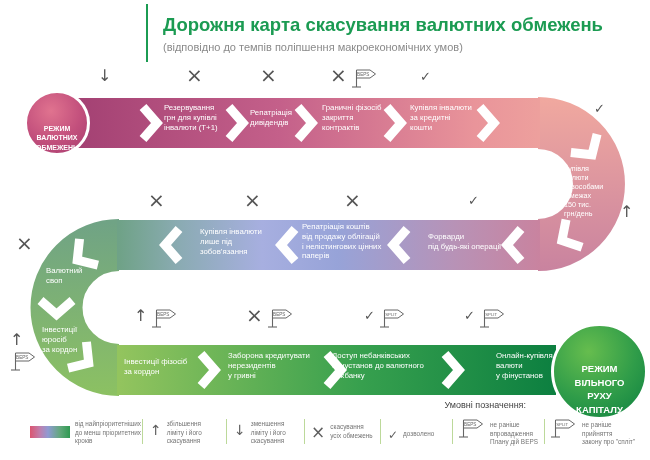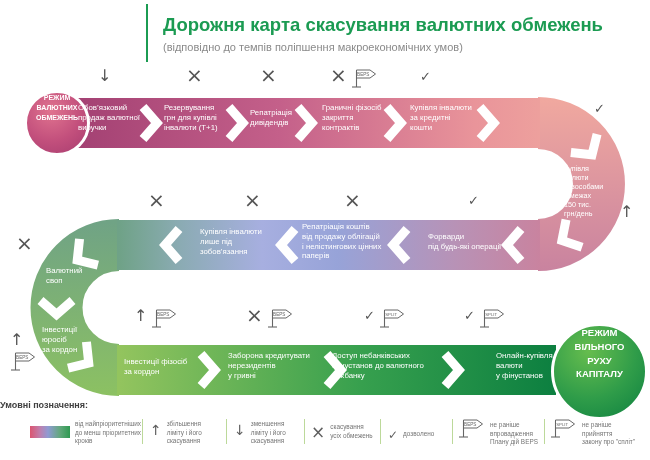--- a/index.html
+++ b/index.html
@@ -15,37 +15,37 @@
   .subtitle { left:163px; top:41px; font-size:11px; color:#8a8a8a; }
 
   
   .snake { position:absolute; left:0; top:0; }
 
   
   .step { position:absolute; color:#fff; font-size:7.8px; line-height:1.26; white-space:pre-line; }
 
   
   .terminal { position:absolute; border-radius:50%; border:3px solid #fff; color:#fff;
-              display:flex; align-items:flex-start; justify-content:center; text-align:center;
+              display:flex; align-items:flex-end; justify-content:center; text-align:center;
               font-weight:bold; white-space:pre-line; box-sizing:border-box; }
   .terminal.start { left:24px; top:90px; width:66px; height:66px; font-size:7px; line-height:1.4;
       background:radial-gradient(circle at 40% 30%, #e0738f 0%, #c24f7c 55%, #a63c6f 100%); }
   .terminal.end { left:551px; top:323px; width:97px; height:97px; font-size:9.5px; line-height:1.45;
       background:radial-gradient(circle at 38% 28%, #66bd4e 0%, #2f9c49 55%, #0d8040 100%); }
 
   
   .marker { position:absolute; display:flex; align-items:flex-start; gap:4px; color:#555; }
   .marker.col { flex-direction:column; gap:3px; }
   .glyph { line-height:1; font-family:"DejaVu Sans","Liberation Sans",sans-serif; }
   .glyph.arrow { font-size:16px; }
   .glyph.x { font-size:20px; margin-top:-3px; }
   .glyph.check { font-size:13px; margin-top:1px; }
 
   
-  .legend-title { left:0; top:400px; width:526px; text-align:left; font-size:9px; font-weight:bold; color:#3f3f3f; }
+  .legend-title { left:0; top:400px; width:526px; text-align:right; font-size:9px; font-weight:normal; color:#3f3f3f; }
   .legend-item { position:absolute; display:flex; gap:5px; align-items:flex-start;
                  color:#757575; font-size:6.4px; line-height:1.35; }
   .legend-item .glyph { color:#5f5f5f; }
   .legend-item .glyph.arrow { font-size:14px; margin-top:3px; }
   .legend-item .glyph.x { font-size:17px; margin-top:1px; }
   .legend-item .glyph.check { font-size:12px; margin-top:3px; }
   .legend-sep { position:absolute; width:1px; height:25px; background:#bcd99a; top:419px; }
   .grad-bar { width:40px; height:12px; margin-top:6px;
       background:linear-gradient(90deg,#db5570 0%,#bf7fae 25%,#8f9ad3 45%,#62a87c 75%,#2f9a52 100%); }
   .leg-text { white-space:pre-line; }
@@ -122,23 +122,20 @@
 ВАЛЮТНИХ
 ОБМЕЖЕНЬ</span>
   </div>
   <div class="terminal end">
     <span>РЕЖИМ
 ВІЛЬНОГО
 РУХУ
 КАПІТАЛУ</span>
   </div>
 
-  <div class="step" style="left:78px;top:103px">Обов’язковий
-продаж валютної
-виручки</div>
   <div class="step" style="left:164px;top:103px">Резервування
 грн для купівлі
 інвалюти (Т+1)</div>
   <div class="step" style="left:250px;top:108px">Репатріація
 дивідендів</div>
   <div class="step" style="left:322px;top:103px">Граничні фізосіб
 закриття
 контрактів</div>
   <div class="step" style="left:410px;top:103px">Купівля інвалюти
 за кредитні

